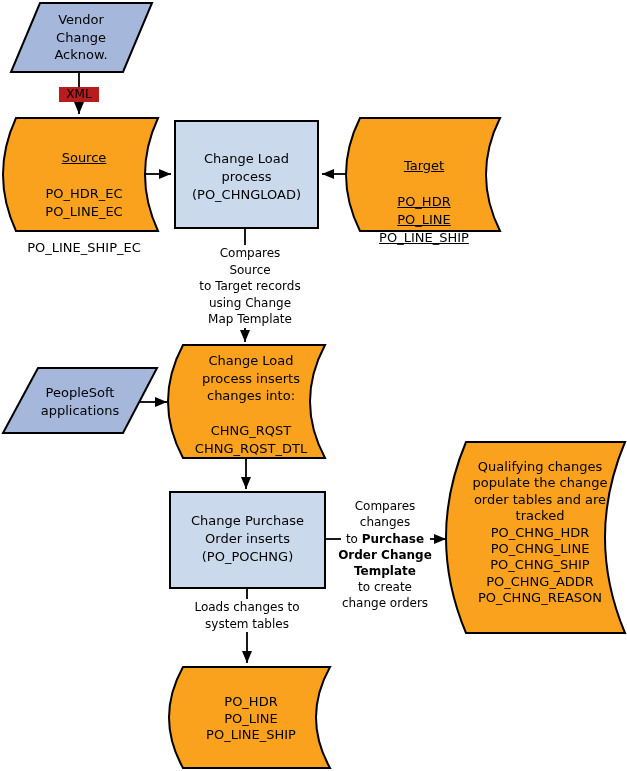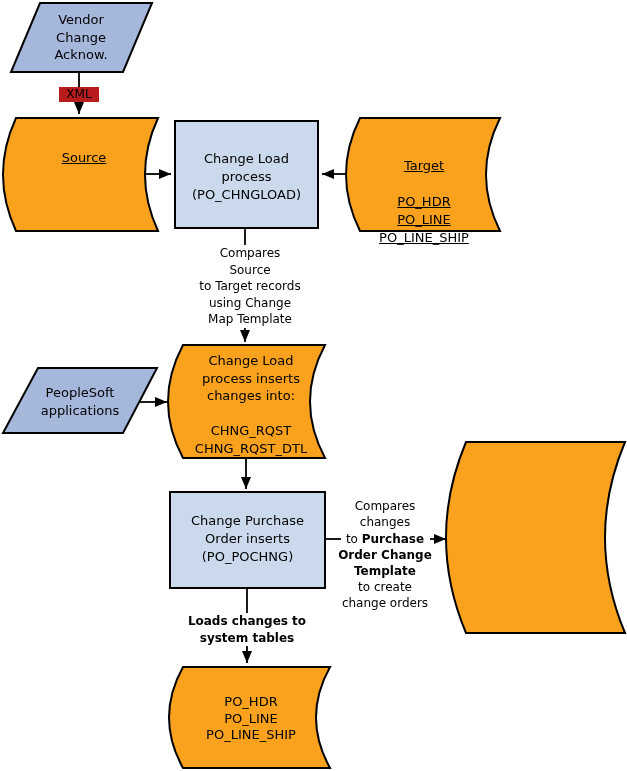--- a/index.html
+++ b/index.html
@@ -23,21 +23,21 @@
   .vendor-label   {left:21px;  top:11px;  width:120px;}
   .xml-label      {left:59px;  top:87px;  width:40px; font-size:12px;line-height:15px;background:#b91c1c;}
   .source-text    {left:14px;  top:131px; width:140px;}
   .load-box-label {left:175px; top:150px; width:143px;}
   .target-text    {left:354px; top:139px; width:140px;text-decoration:underline;}
   .note-compares1 {left:190px; top:245px; width:120px;}
   .chngrqst-text  {left:181px; top:352px; width:140px;}
   .ps-label       {left:20px;  top:384px; width:120px;}
   .pobox-label    {left:170px; top:512px; width:155px;}
   .note-compares2 {left:325px; top:482px; width:120px;}
-  .note-loads     {left:187px; top:613px; width:120px;font-weight:bold;}
+  .note-loads     {left:187px; top:599px; width:120px;}
   .qualifying-text{left:468px; top:459px; width:144px;}
   .systables-text {left:181px; top:694px; width:140px;}
 </style>
 </head>
 <body>
 
 <div class="canvas">
 
   <svg width="627" height="771" viewBox="0 0 627 771">
     <defs>
@@ -70,20 +70,24 @@
   </svg>
 
   <div class="txt s13t vendor-label">Vendor
 Change
 Acknow.</div>
 
   <div class="txt xml-label">XML</div>
 
   <div class="txt s13 source-text">
     <div class="u">Source</div>
+    <div>PO_HDR_EC
+PO_LINE_EC
+
+PO_LINE_SHIP_EC</div>
   </div>
 
   <div class="txt s13 load-box-label">Change Load
 process
 (PO_CHNGLOAD)</div>
 
   <div class="txt s13 target-text">
     <div class="u">Target</div>
     <div>PO_HDR
 PO_LINE
@@ -116,18 +120,27 @@
 to </span><span class="b">Purchase
 Order Change
 Template</span><span>
 to create
 change orders</span>
   </div>
 
   <div class="txt note note-loads">Loads changes to
 system tables</div>
 
+  <div class="txt s13q qualifying-text">Qualifying changes
+populate the change
+order tables and are
+tracked
+PO_CHNG_HDR
+PO_CHNG_LINE
+PO_CHNG_SHIP
+PO_CHNG_ADDR
+PO_CHNG_REASON</div>
 
   <div class="txt s13b systables-text">PO_HDR
 PO_LINE
 PO_LINE_SHIP</div>
 
 </div>
 
 </body></html>

